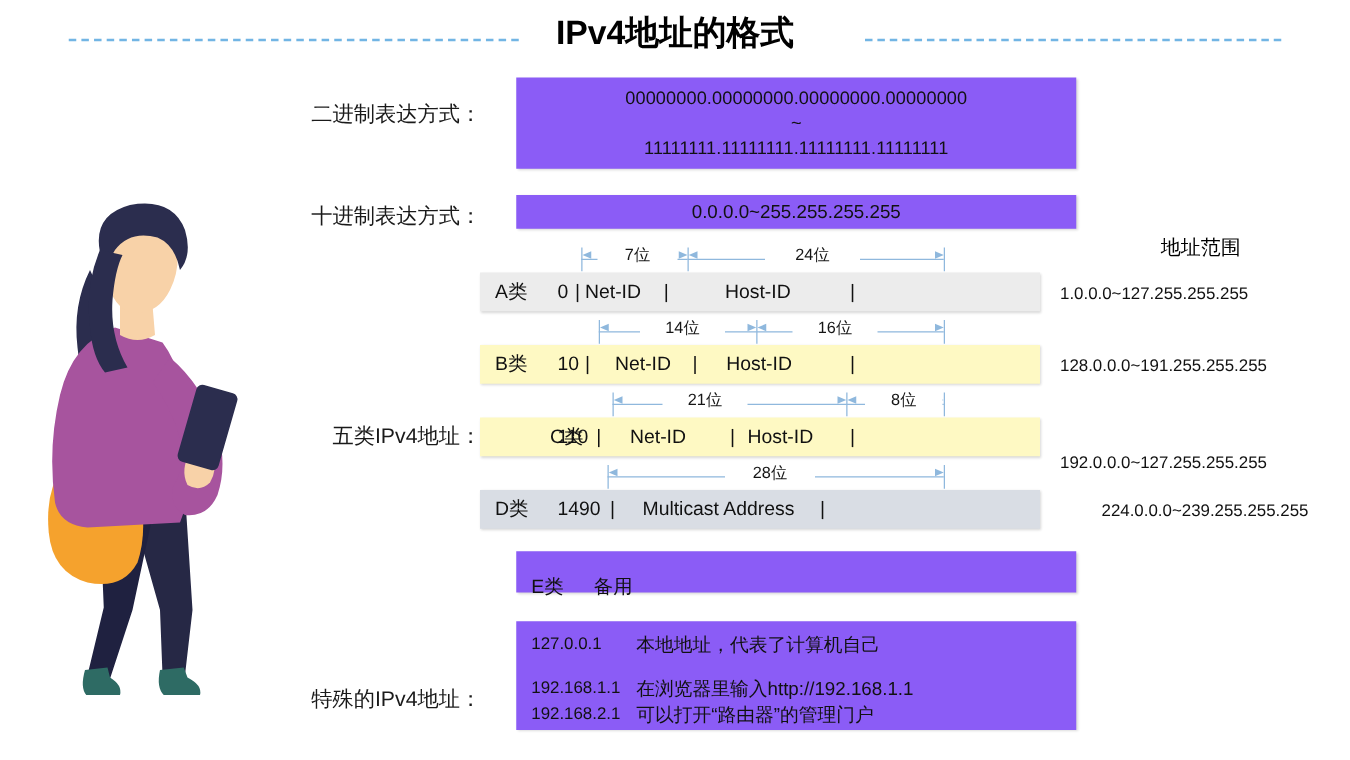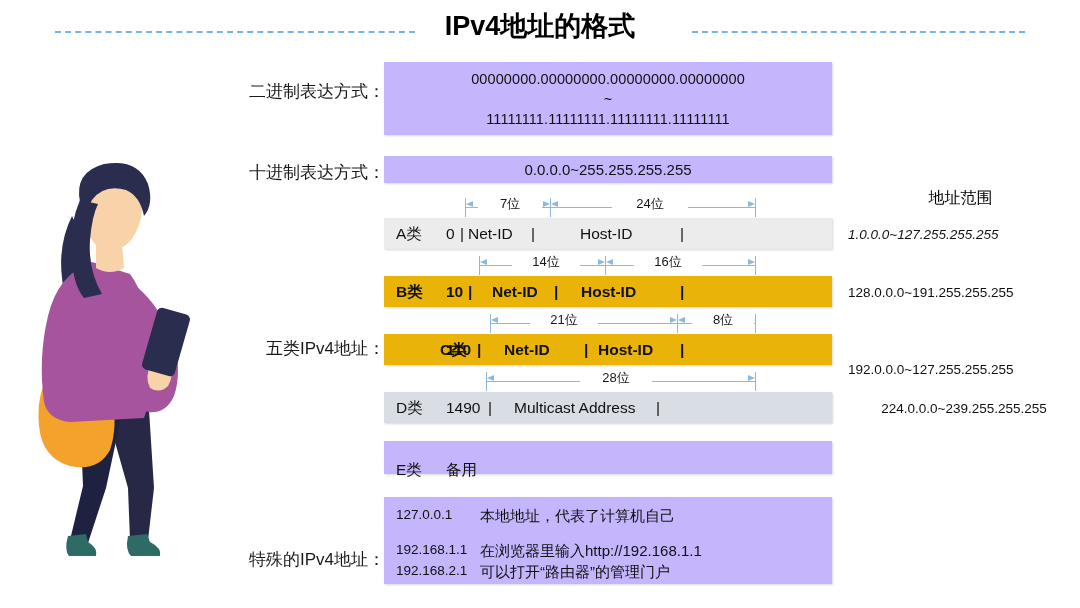--- a/index.html
+++ b/index.html
@@ -60,23 +60,23 @@
     width: 200px;
     left: 185px;
   }
 
   
   .box {
     position: absolute;
     box-sizing: border-box;
     box-shadow: 1px 1px 2px rgba(0,0,0,0.16);
   }
-  .box-blue  { background: #c4b5fd; }
+  .box-blue  { background: #8b5cf6; margin-left: 29px; }
   .box-gray1 { background: #ececec; }
-  .box-gray2 { background: #eab308; font-weight: bold; }
+  .box-gray2 { background: #fef9c3; }
   .box-gray3 { background: #d9dde4; }
 
   
   #binary-box {
     left: 384px; top: 62px;
     width: 448px; height: 73px;
     padding-top: 7px;
     text-align: center;
     font-size: 14.5px;
     line-height: 20px;
@@ -255,21 +255,21 @@
 
 <div class="box box-gray1 class-row" style="top:218px;">
   <span class="cell" style="left:12px;">A类</span>
   <span class="cell" style="left:62px;">0</span>
   <span class="cell" style="left:76px;">|</span>
   <span class="cell" style="left:84px;">Net-ID</span>
   <span class="cell" style="left:147px;">|</span>
   <span class="cell" style="left:196px;">Host-ID</span>
   <span class="cell" style="left:296px;">|</span>
 </div>
-<div class="range-val" style="top:227px;font-style:italic;">1.0.0.0~127.255.255.255</div>
+<div class="range-val" style="top:227px;">1.0.0.0~127.255.255.255</div>
 
 <div class="bitspans" style="top:254px;">
   <div class="bit-tick" style="left:95px;"></div>
   <div class="bit-line" style="left:95px; width:126px;"></div>
   <div class="arrow-l" style="left:96px;"></div>
   <div class="bitspan-label" style="left:128px; width:62px;">14位</div>
   <div class="arrow-r" style="left:214px;"></div>
   <div class="bit-tick" style="left:221px;"></div>
   <div class="bit-line" style="left:221px; width:150px;"></div>
   <div class="arrow-l" style="left:222px;"></div>

